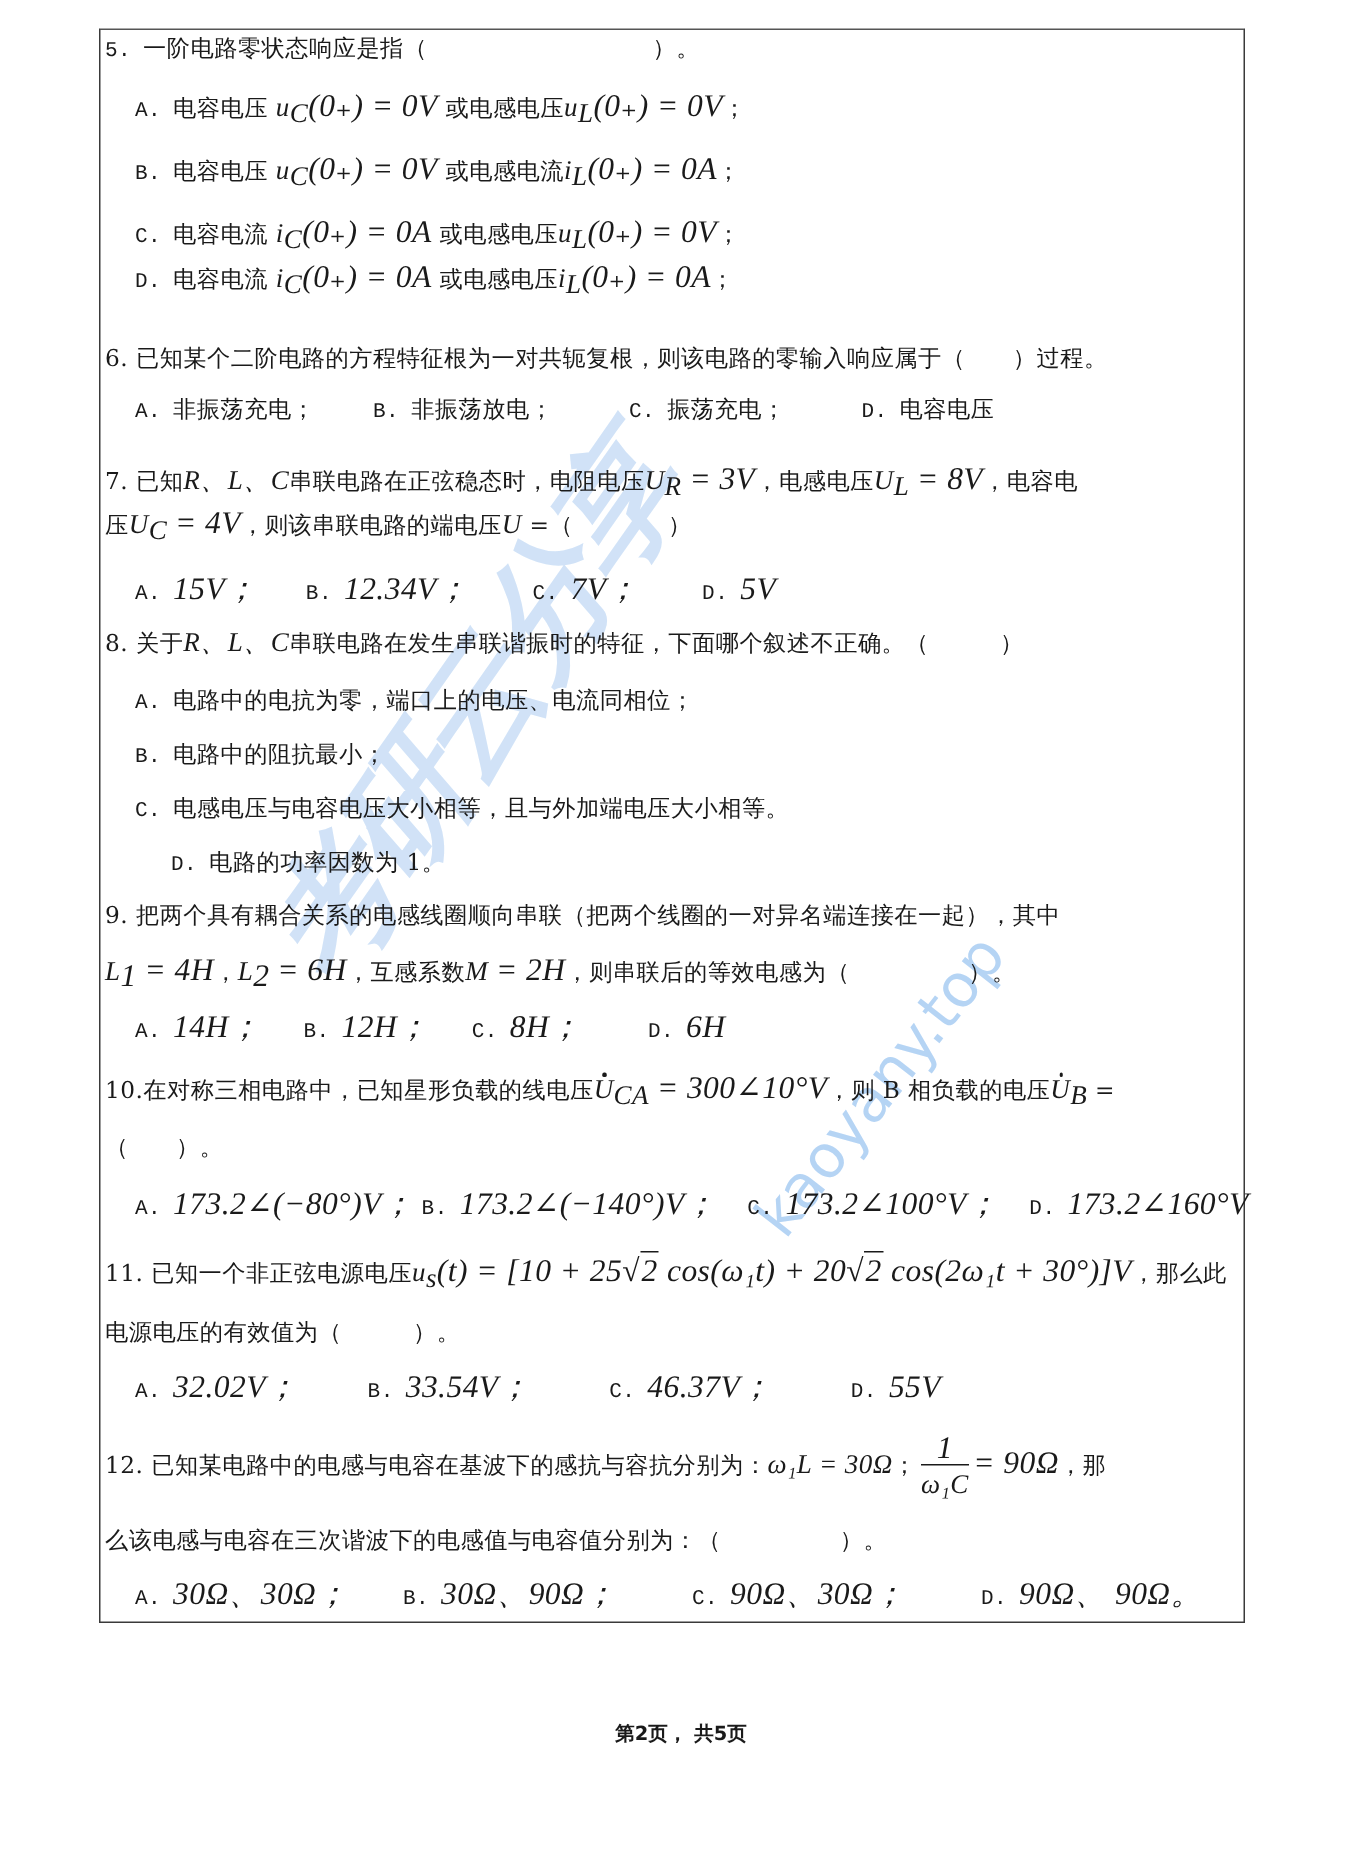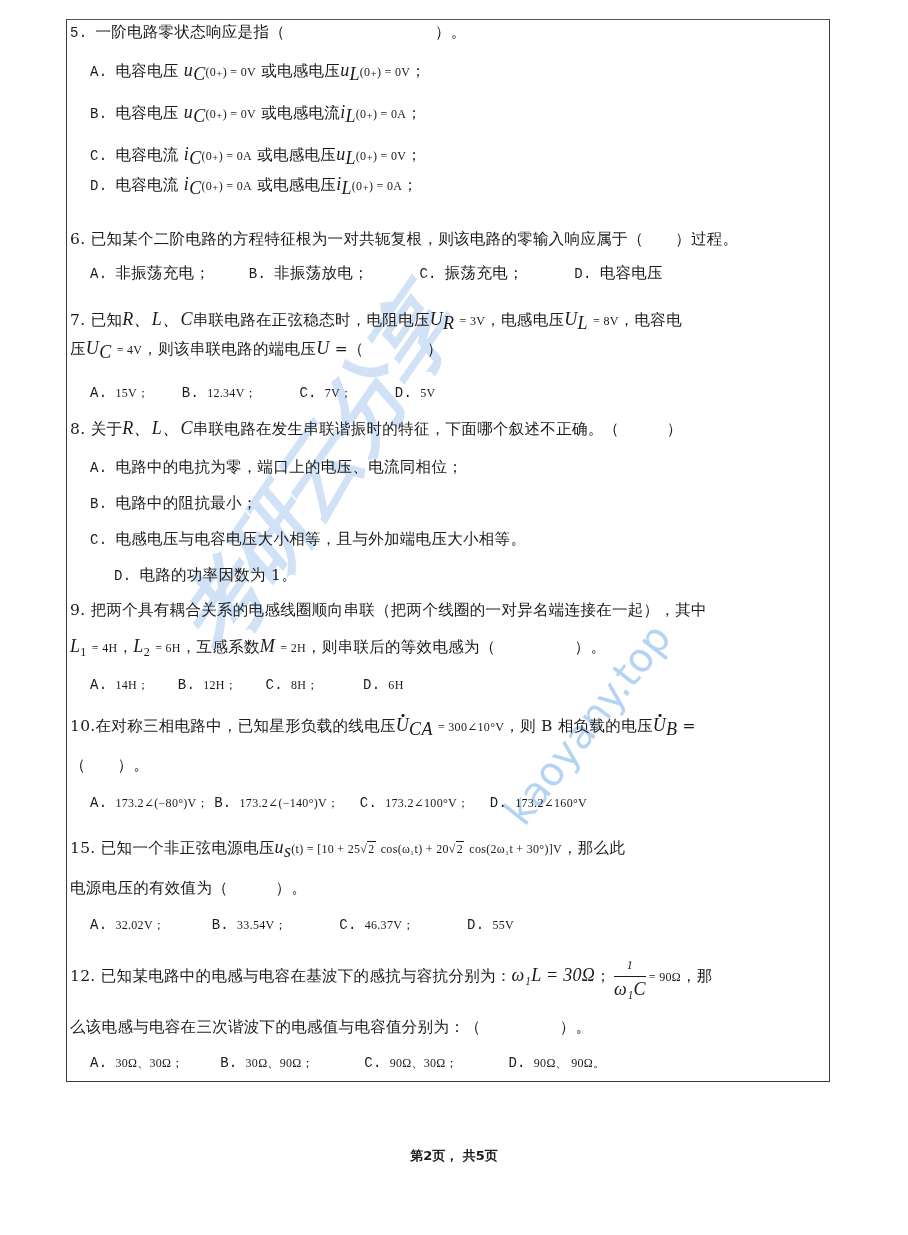--- a/index.html
+++ b/index.html
@@ -35,21 +35,22 @@
     }
     .q { left: 70px; }
     .opt { left: 90px; }
     .math {
       font-family: "Liberation Serif", "DejaVu Serif", serif;
       font-style: italic;
       font-size: 18px;
     }
     .num {
       font-family: "Liberation Serif", "DejaVu Serif", serif;
-      font-size: 12px;
+      font-size: 21px;
+      font-style: italic;
     }
     .label {
       font-family: "Liberation Mono", "DejaVu Sans Mono", monospace;
       font-size: 14px;
       margin-right: 8px;
     }
     sub {
       font-size: 11px;
       vertical-align: -4px;
     }
@@ -246,21 +247,21 @@
     <span><span class="label">B.</span><span class="num">173.2∠(−140°)V；</span></span>
     <span class="gap" style="width:10px;"></span>
     <span><span class="label">C.</span><span class="num">173.2∠100°V；</span></span>
     <span class="gap" style="width:10px;"></span>
     <span><span class="label">D.</span><span class="num">173.2∠160°V</span></span>
   </div>
 </div>
 
 <div>
   <div class="line q" style="top:837px;">
-    <span>15.</span> <span>已知一个非正弦电源电压</span><span class="math">u</span><sub class="math">s</sub><span class="num">(t) = [10 + 25</span><span class="sqrt num">√<span class="rad">2</span></span> <span class="num">cos(ω₁t) + 20</span><span class="sqrt num">√<span class="rad">2</span></span> <span class="num">cos(2ω₁t + 30°)]V</span><span>，那么此</span>
+    <span>11.</span> <span>已知一个非正弦电源电压</span><span class="math">u</span><sub class="math">s</sub><span class="num">(t) = [10 + 25</span><span class="sqrt num">√<span class="rad">2</span></span> <span class="num">cos(ω₁t) + 20</span><span class="sqrt num">√<span class="rad">2</span></span> <span class="num">cos(2ω₁t + 30°)]V</span><span>，那么此</span>
   </div>
   <div class="line q" style="top:878px;">
     <span>电源电压的有效值为（　　　）。</span>
   </div>
   <div class="line opt" style="top:914px;">
     <span><span class="label">A.</span><span class="num">32.02V；</span></span>
     <span class="gap" style="width:36px;"></span>
     <span><span class="label">B.</span><span class="num">33.54V；</span></span>
     <span class="gap" style="width:42px;"></span>
     <span><span class="label">C.</span><span class="num">46.37V；</span></span>

